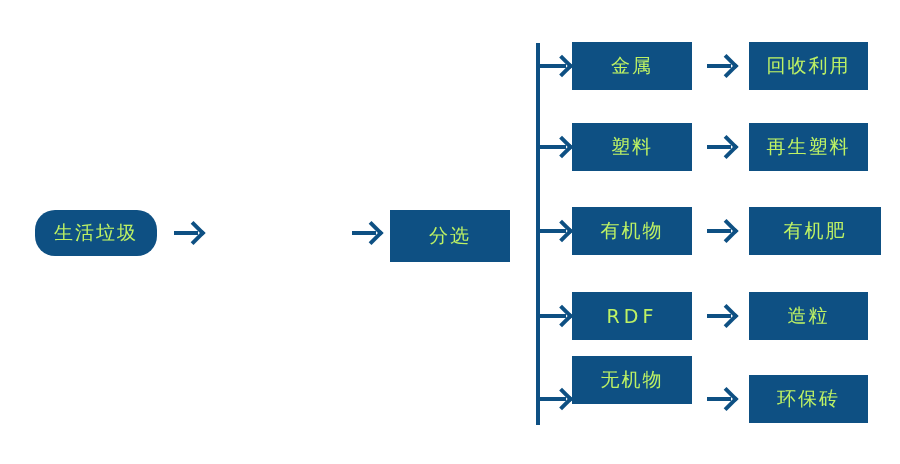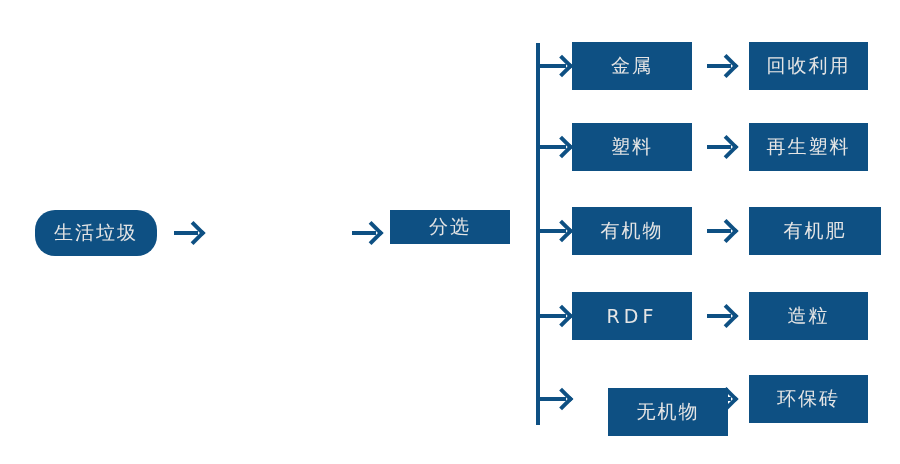--- a/index.html
+++ b/index.html
@@ -16,21 +16,21 @@
     height: 464px;
     background: #ffffff;
     overflow: hidden;
   }
   .node {
     position: absolute;
     display: flex;
     align-items: center;
     justify-content: center;
     box-sizing: border-box;
-    color: #e5e5e5;
+    color: #bef264;
     font-size: 19px;
     letter-spacing: 2px;
     font-weight: 400;
     white-space: nowrap;
     font-family: "DejaVu Sans", "Liberation Sans", sans-serif;
   }
   .node.blue { background: #0e5083; }
   .node.red  { background: #e00718; }
 
   .node.latin {
@@ -112,21 +112,21 @@
     <span class="shaft" style="width:24px;"></span>
     <span class="head"></span>
   </div>
 
 
   <div class="arrow" style="left:350px; top:221px; width:30px;">
     <span class="shaft" style="width:24px;"></span>
     <span class="head"></span>
   </div>
 
-  <div class="node blue" style="left:390px; top:210px; width:120px; height:34px;">
+  <div class="node blue" style="left:390px; top:210px; width:120px; height:52px;">
     <span>分选</span>
   </div>
 
   <div id="spine" style="left:536px; top:43px; height:382px;"></div>
 
   <div class="branch-arrow" style="left:536px; top:55px;">
     <span class="shaft"></span>
     <span class="head"></span>
   </div>
   <div class="node blue" style="left:572px; top:42px; width:120px; height:48px;">
@@ -182,21 +182,21 @@
     <span class="head"></span>
   </div>
   <div class="node blue" style="left:749px; top:292px; width:119px; height:48px;">
     <span>造粒</span>
   </div>
 
   <div class="branch-arrow" style="left:536px; top:388px;">
     <span class="shaft"></span>
     <span class="head"></span>
   </div>
-  <div class="node blue" style="left:572px; top:388px; width:120px; height:48px;margin-left:36px;">
+  <div class="node blue" style="left:572px; top:356px; width:120px; height:48px;">
     <span>无机物</span>
   </div>
   <div class="arrow" style="left:705px; top:387px; width:30px;">
     <span class="shaft" style="width:24px;"></span>
     <span class="head"></span>
   </div>
   <div class="node blue" style="left:749px; top:375px; width:119px; height:48px;">
     <span>环保砖</span>
   </div>
 

